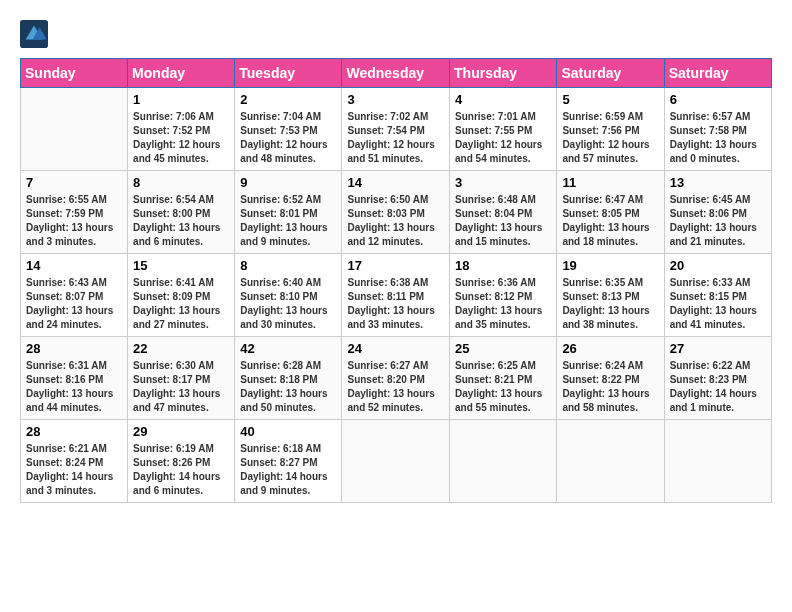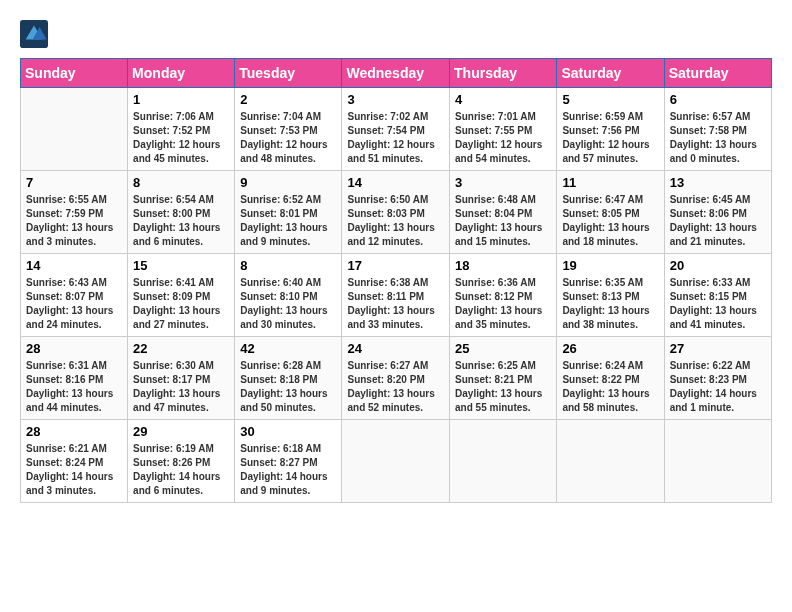--- a/index.html
+++ b/index.html
@@ -237,21 +237,21 @@
       <tr>
         <td>
           <div class="day-number">28</div>
           <div class="day-info">Sunrise: 6:21 AM<br>Sunset: 8:24 PM<br>Daylight: 14 hours and 3 minutes.</div>
         </td>
         <td>
           <div class="day-number">29</div>
           <div class="day-info">Sunrise: 6:19 AM<br>Sunset: 8:26 PM<br>Daylight: 14 hours and 6 minutes.</div>
         </td>
         <td>
-          <div class="day-number">30</div>
+          <div class="day-number">40</div>
           <div class="day-info">Sunrise: 6:18 AM<br>Sunset: 8:27 PM<br>Daylight: 14 hours and 9 minutes.</div>
         </td>
         <td class="empty-cell"></td>
         <td class="empty-cell"></td>
         <td class="empty-cell"></td>
         <td class="empty-cell"></td>
       </tr>
     </tbody>
 </table>
 

